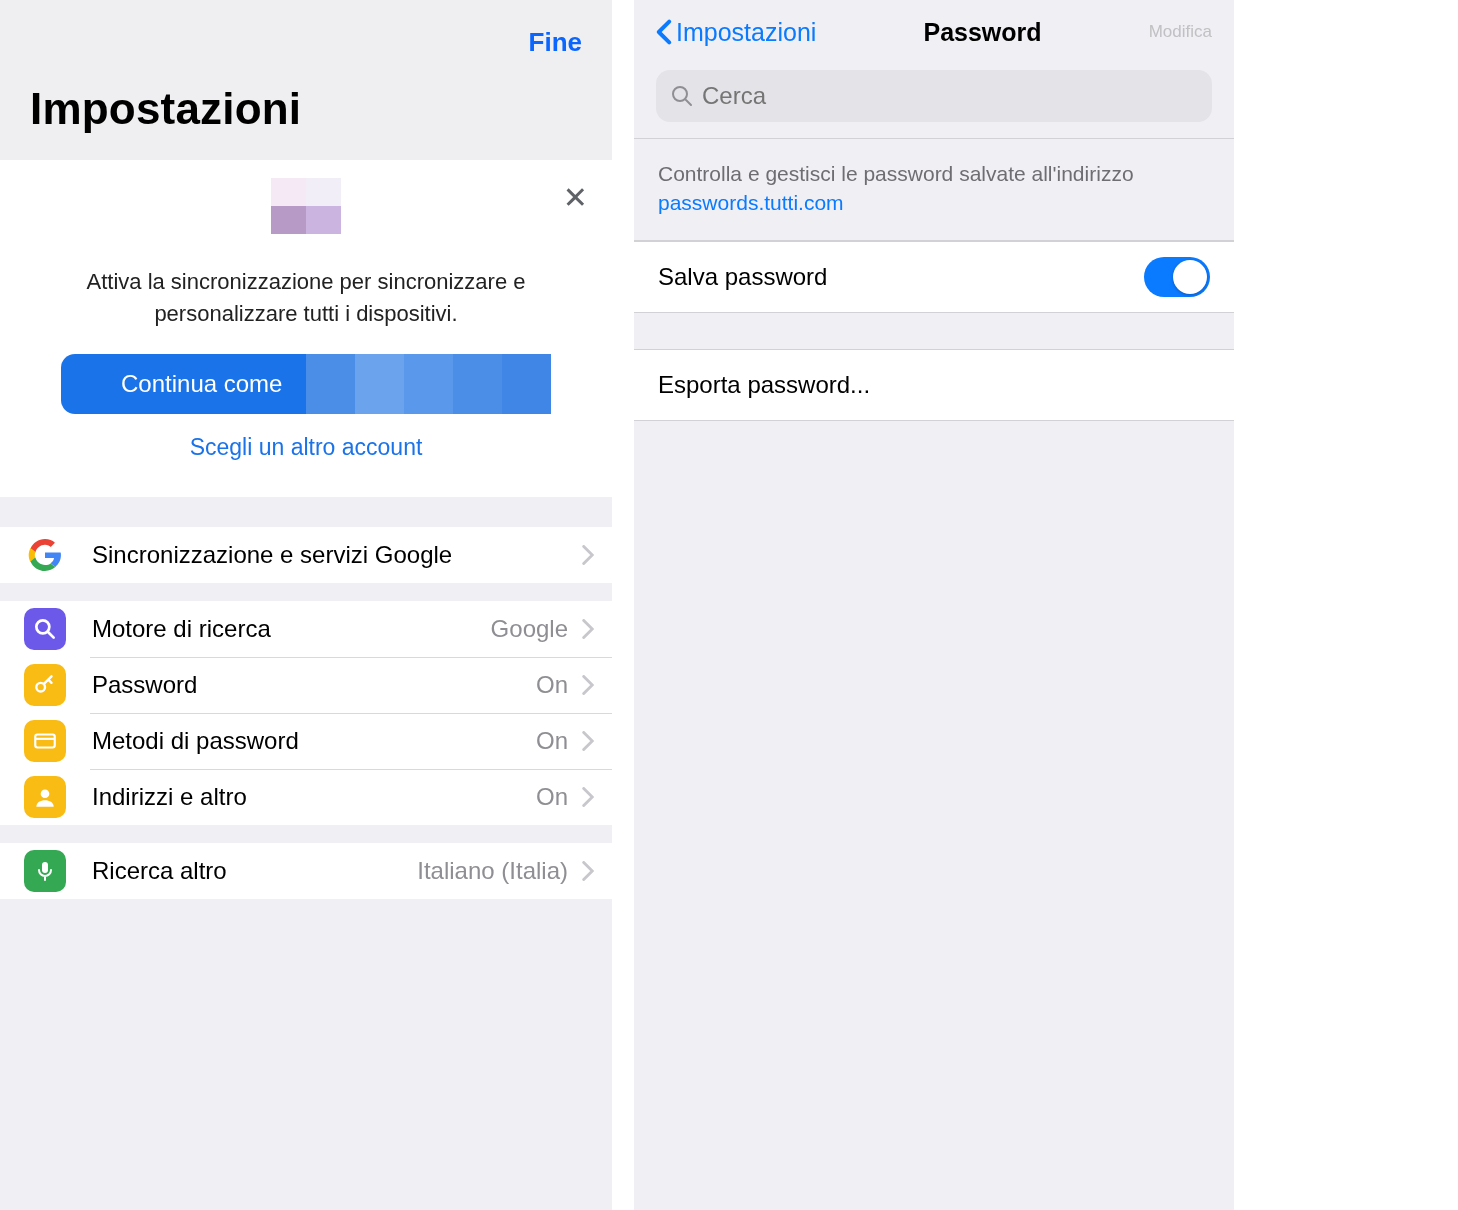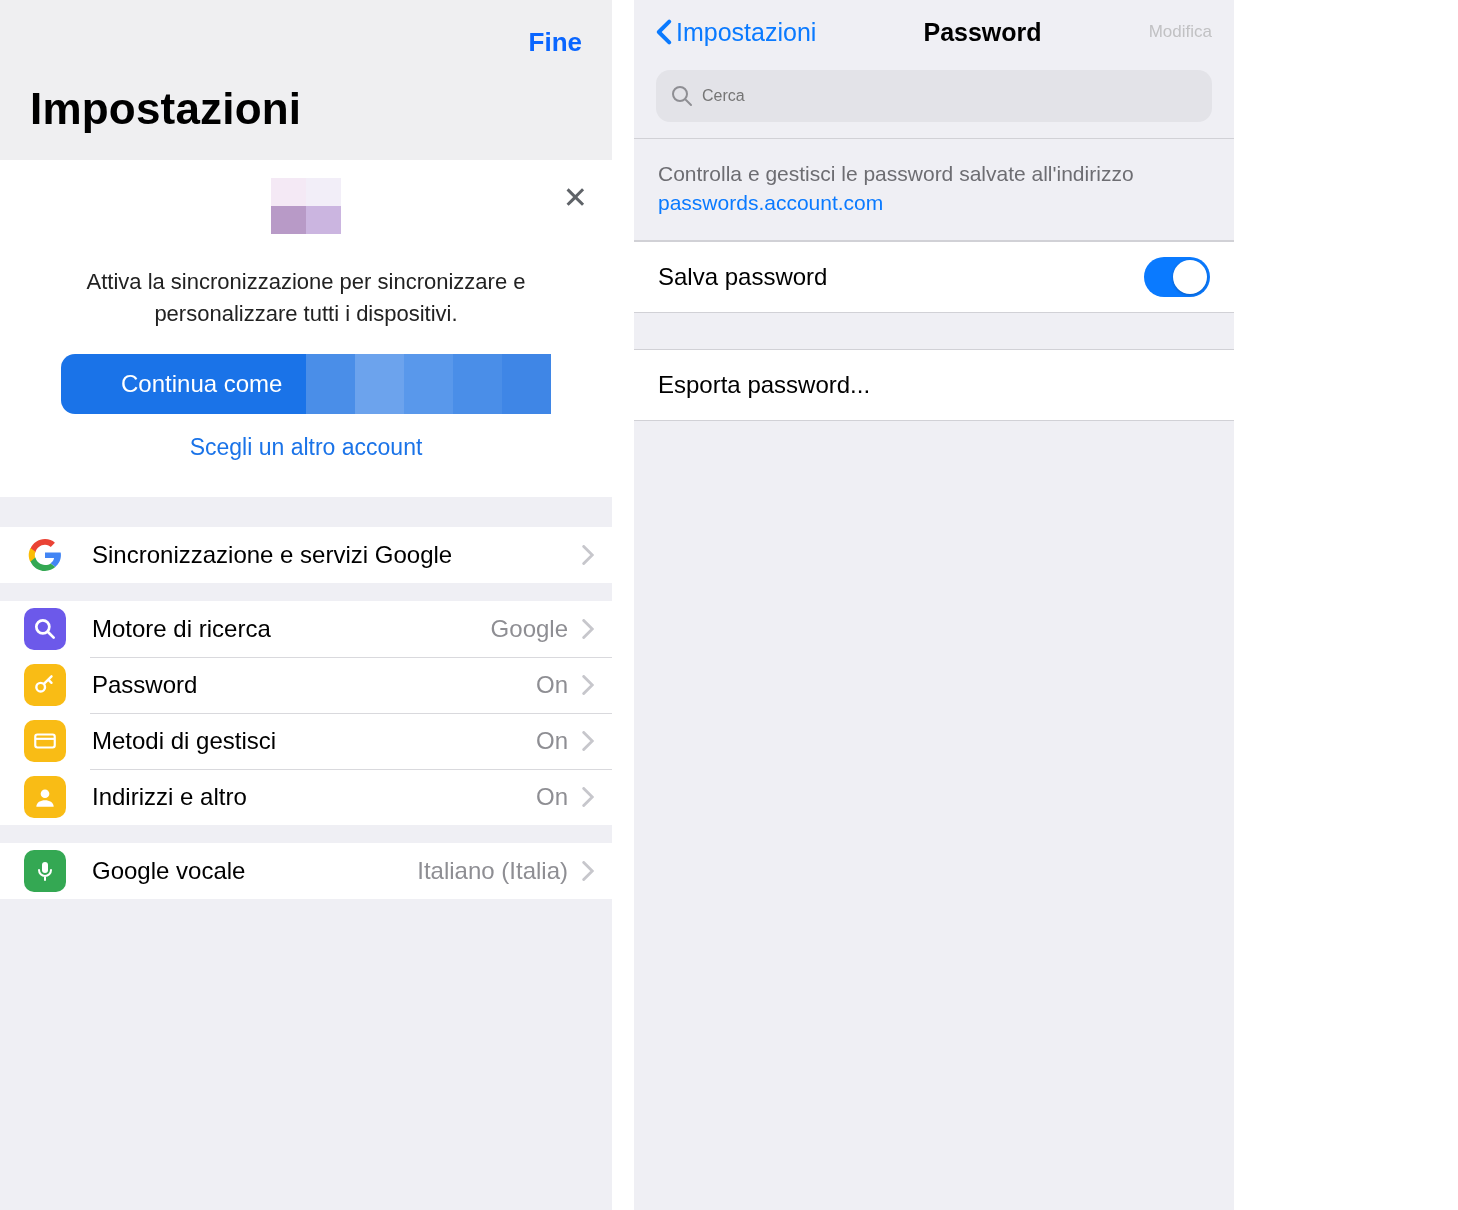--- a/index.html
+++ b/index.html
@@ -90,21 +90,21 @@
   .nav .back svg{width:16px;height:26px;}
   .nav .center { font-size:25px; font-weight:600; color:#000;}
   .nav .edit { font-size:17px; color:#c1c1c3; }
   .search-wrap{ padding: 6px 22px 16px; background:#efeff4;}
   .search-bar{
     background:#e3e3e8; border-radius:14px; height:52px;
     display:flex; align-items:center; padding:0 14px; gap:8px;
   }
   .search-bar svg{width:24px;height:24px;}
   .search-bar input{
-    background:transparent; border:none; outline:none; font-size:16px; color:#8e8e93; flex:1;
+    background:transparent; border:none; outline:none; font-size:24px; color:#8e8e93; flex:1;
   }
   .info-block{ padding: 20px 24px 22px; background:#efeff4; border-top:1px solid #d1d1d6; border-bottom:1px solid #d1d1d6;}
   .info-block .txt{ font-size:21px; color:#6d6d72; line-height:1.4;}
   .info-block .lnk{ color:#0a7aff; cursor:pointer;}
   .r-row{
     background:#fff; height:72px; display:flex; align-items:center;
     padding:1px 24px; justify-content:space-between; cursor:pointer;
     border-top:1px solid #d1d1d6; border-bottom:1px solid #d1d1d6;
   }
   .r-row .label{font-size:24px;color:#000;}
@@ -207,21 +207,21 @@
           </svg>
         </span>
     </div>
     <div class="row">
       <div class="ic ic-pay">
         <svg viewBox="0 0 24 24" width="26" height="26">
             <rect x="3" y="6" width="18" height="12" rx="2" stroke="#fff" stroke-width="2" fill="none"></rect>
             <line x1="3" y1="10" x2="21" y2="10" stroke="#fff" stroke-width="2"></line>
           </svg>
       </div>
-      <span class="label">Metodi di gestisci</span>
+      <span class="label">Metodi di password</span>
       <span class="value">On</span>
       <span class="chev">
           <svg viewBox="0 0 8 14">
             <path d="M1 1l6 6-6 6" stroke="#c7c7cc" stroke-width="2" fill="none" stroke-linecap="round"></path>
           </svg>
         </span>
     </div>
     <div class="row">
       <div class="ic ic-addr">
         <svg viewBox="0 0 24 24" width="26" height="26">
@@ -242,21 +242,21 @@
   <div class="gap-sm"></div>
 
   <div class="list">
     <div class="row">
       <div class="ic ic-voice">
         <svg viewBox="0 0 24 24" width="24" height="24">
             <rect x="9" y="3" width="6" height="11" rx="3" fill="#fff"></rect>
             <path d="M6 11a6 6 0 0 0 12 0M12 17v4" stroke="#fff" stroke-width="2" fill="none" stroke-linecap="round"></path>
           </svg>
       </div>
-      <span class="label">Google vocale</span>
+      <span class="label">Ricerca altro</span>
       <span class="value">Italiano (Italia)</span>
       <span class="chev">
           <svg viewBox="0 0 8 14">
             <path d="M1 1l6 6-6 6" stroke="#c7c7cc" stroke-width="2" fill="none" stroke-linecap="round"></path>
           </svg>
         </span>
     </div>
   </div>
 </div>
 
@@ -279,21 +279,21 @@
           <line x1="16" y1="16" x2="21" y2="21" stroke="#8e8e93" stroke-width="2" stroke-linecap="round"></line>
         </svg>
       <input type="text" placeholder="Cerca" style="">
     </div>
   </div>
 
   <div class="info-block">
     <div class="txt">
       <span>Controlla e gestisci le password salvate all'indirizzo</span>
       <span> </span>
-      <span class="lnk">passwords.account.com</span>
+      <span class="lnk">passwords.tutti.com</span>
     </div>
   </div>
 
   <div class="r-row">
     <span class="label">Salva password</span>
     <div class="switch">
       <div class="knob"></div>
     </div>
   </div>
 

